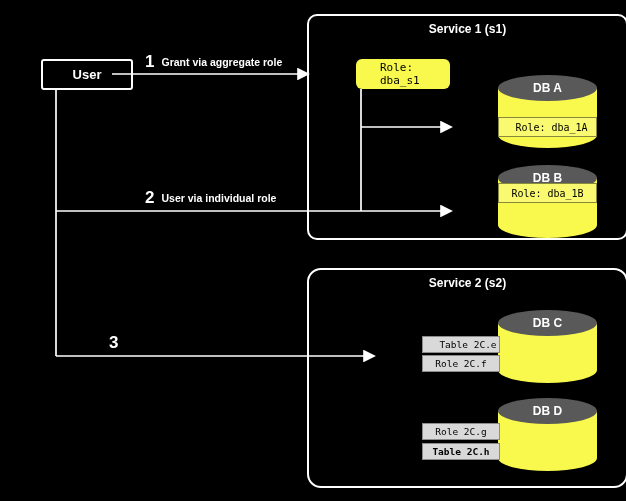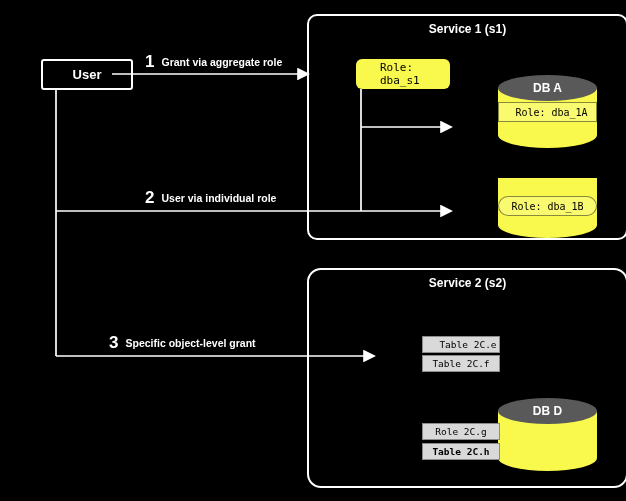--- a/index.html
+++ b/index.html
@@ -70,58 +70,67 @@
   <div class="abs grant-label" style="left:124px; top:53px;">
     <span class="grant-num">1</span>
     <span class="grant-text">Grant via aggregate role</span>
   </div>
   <div class="abs grant-label" style="left:124px; top:189px;">
     <span class="grant-num">2</span>
     <span class="grant-text">User via individual role</span>
   </div>
   <div class="abs grant-label" style="left:88px; top:334px;">
     <span class="grant-num">3</span>
-    <span class="grant-text">Specific object-level grant</span>
   </div>
 
   <div class="abs node service svc1">
     <div class="svc-title">Service 1 (s1)</div>
 
     <div class="abs role-box mono" style="left:26px; top:43px; width:94px; height:30px;">
       <span>Role: dba_s1</span>
     </div>
 
     <div class="abs cyl" style="left:168px; top:59px;">
       <div class="cyl-body"></div>
       <div class="cyl-bottom"></div>
       <div class="cyl-top">
         <span>DB A</span>
       </div>
     </div>
-    <div class="abs db-role mono" style="left:168px; top:86px;padding-left:8px;">
+    <div class="abs db-role mono" style="left:168px; top:101px;padding-left:8px;">
       <span>Role: dba_1A</span>
     </div>
 
     <div class="abs cyl" style="left:168px; top:149px;">
       <div class="cyl-body"></div>
       <div class="cyl-bottom"></div>
+      <div class="cyl-top">
+        <span>DB B</span>
+      </div>
     </div>
-    <div class="abs db-role mono" style="left:168px; top:180px;border-radius:10px;">
+    <div class="abs db-role mono" style="left:168px; top:167px;">
       <span>Role: dba_1B</span>
     </div>
   </div>
 
   <div class="abs node service svc2">
     <div class="svc-title">Service 2 (s2)</div>
 
+    <div class="abs cyl" style="left:168px; top:40px;">
+      <div class="cyl-body"></div>
+      <div class="cyl-bottom"></div>
+      <div class="cyl-top">
+        <span>DB C</span>
+      </div>
+    </div>
     <div class="abs table-box mono" style="left:92px; top:66px;padding-left:14px;">
       <span>Table 2C.e</span>
     </div>
     <div class="abs table-box mono" style="left:92px; top:85px;">
-      <span>Table 2C.f</span>
+      <span>Role 2C.f</span>
     </div>
 
     <div class="abs cyl" style="left:168px; top:128px;text-align:center;">
       <div class="cyl-body"></div>
       <div class="cyl-bottom"></div>
       <div class="cyl-top">
         <span>DB D</span>
       </div>
     </div>
     <div class="abs table-box mono" style="left:92px; top:153px;">

